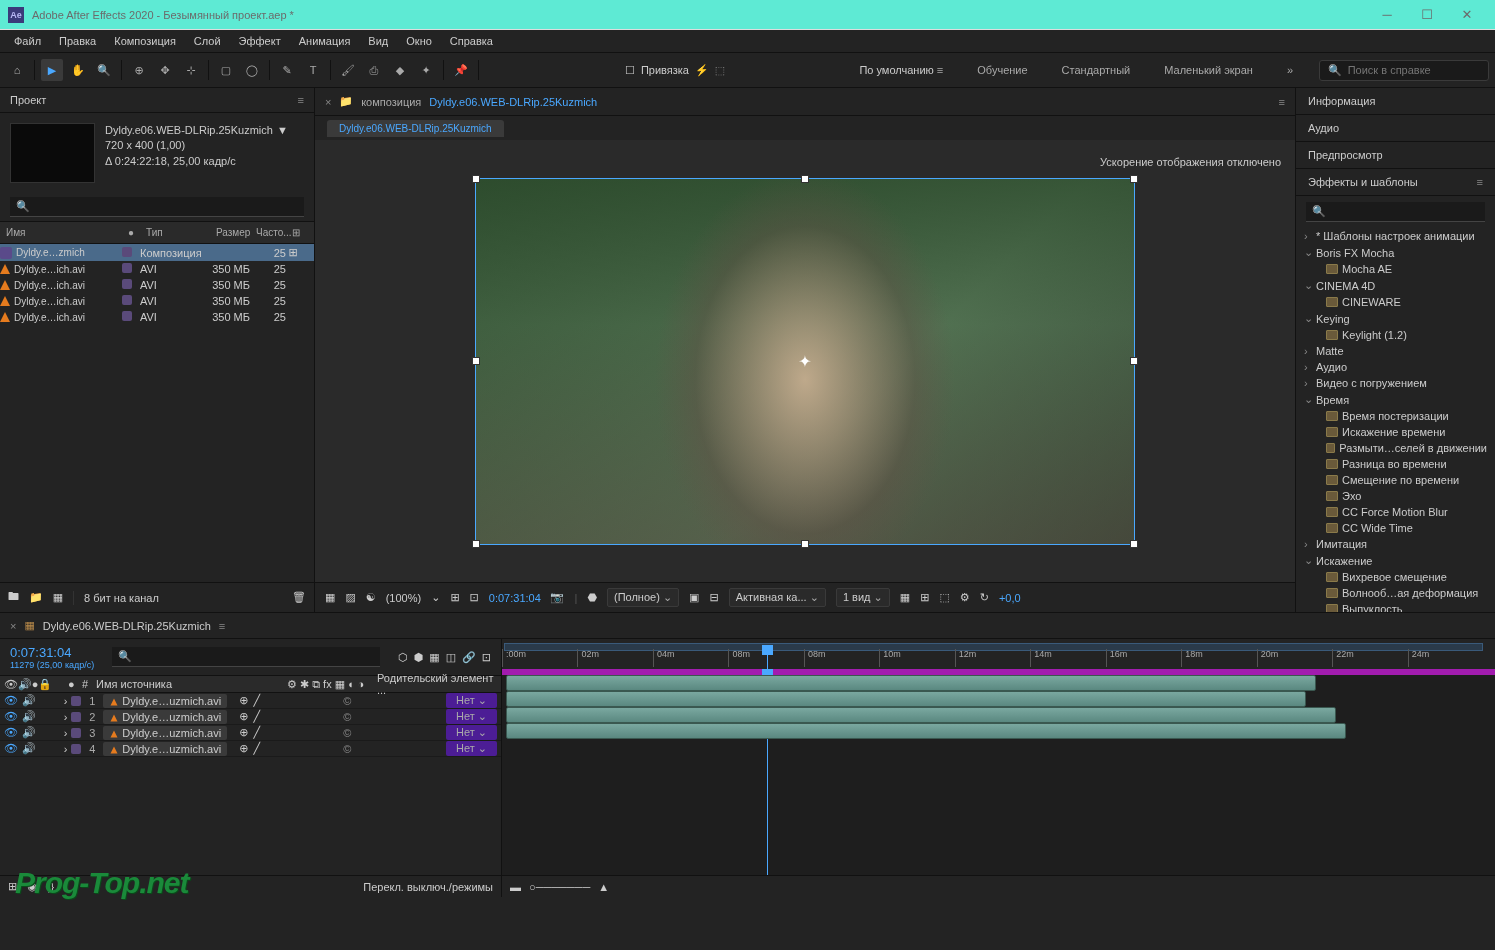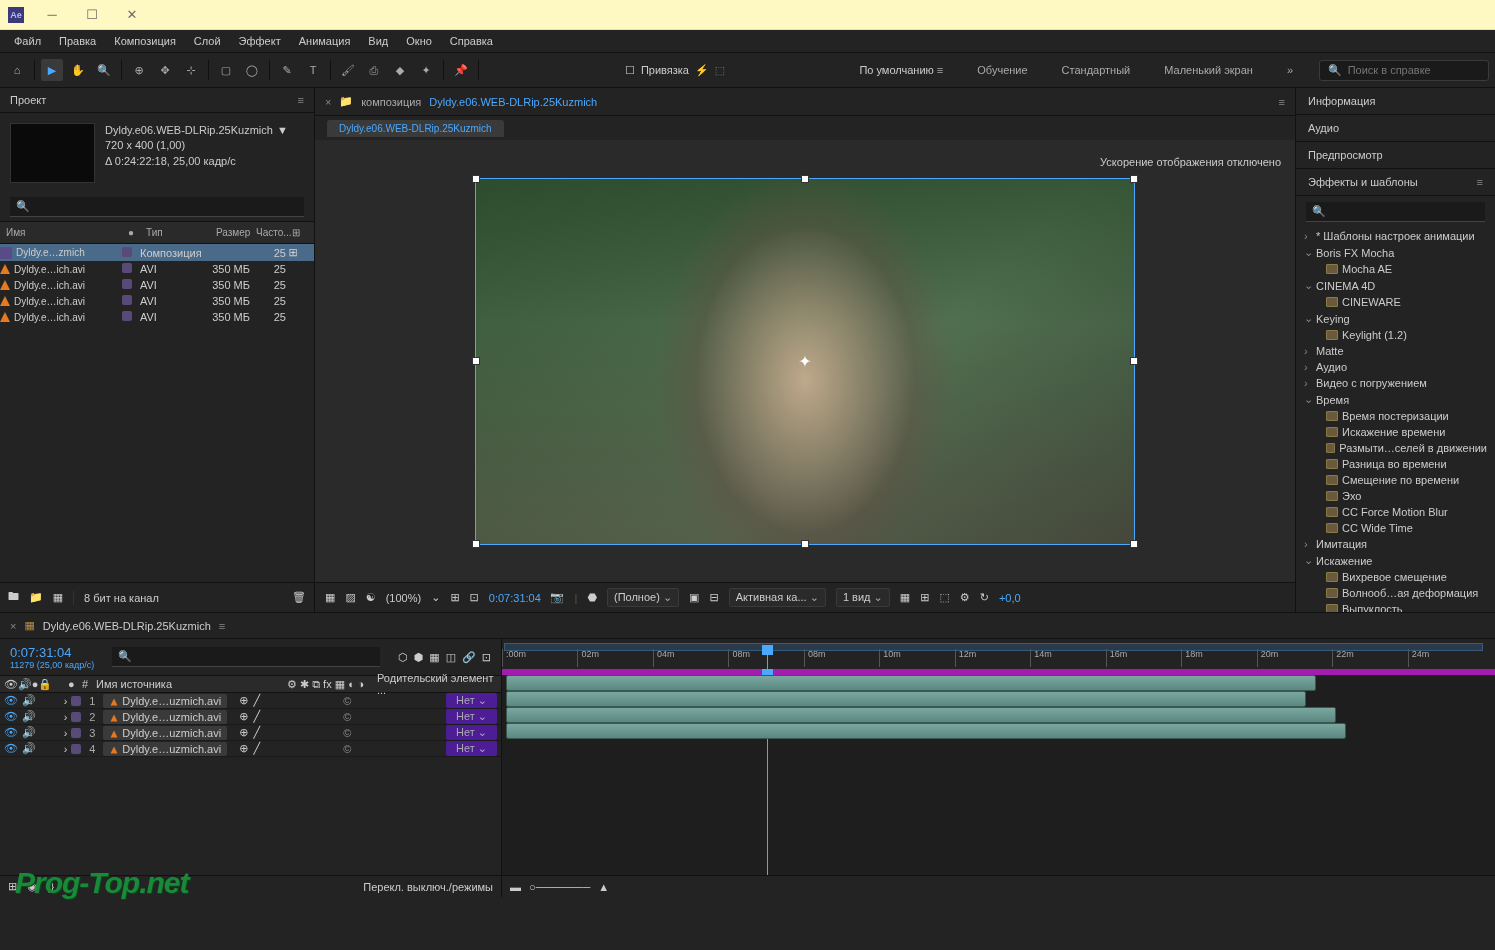--- a/index.html
+++ b/index.html
@@ -1,17 +1,17 @@
 <!DOCTYPE html>
 <html><head>
 <meta charset="utf-8">
 <style>
 *{box-sizing:border-box;margin:0;padding:0;font-family:"Segoe UI",Tahoma,sans-serif;font-size:11px;color:#ccc;user-select:none}
 body{background:#232323;width:1495px;height:950px;overflow:hidden;position:relative}
-.titlebar{height:30px;background:#fef9c3;display:flex;align-items:center;padding:0 8px;border-bottom:1px solid #ddd}
+.titlebar{height:30px;background:#5eead4;display:flex;align-items:center;padding:0 8px;border-bottom:1px solid #ddd}
 .titlebar .logo{width:16px;height:16px;background:#3a3a7a;color:#b8b8f5;display:flex;align-items:center;justify-content:center;font-weight:bold;font-size:9px;margin-right:8px}
 .titlebar .title{color:#6b6b6b;flex:1}
 .titlebar .winbtn{width:40px;height:28px;display:flex;align-items:center;justify-content:center;color:#6b6b6b;font-size:13px}
 .menubar{height:22px;background:#232323;display:flex;align-items:center;padding:0 6px;gap:2px}
 .menubar .mitem{padding:2px 8px;color:#ccc;cursor:pointer}
 .toolbar{height:36px;background:#232323;border-top:1px solid #111;border-bottom:1px solid #111;display:flex;align-items:center;padding:0 6px;gap:4px}
 .tbtn{width:22px;height:22px;display:flex;align-items:center;justify-content:center;color:#aaa;border-radius:2px}
 .tbtn.active{background:#3a3a3a;color:#4aa8ff}
 .tsep{width:1px;height:20px;background:#111;margin:0 2px}
 .toolbar .right{margin-left:auto;display:flex;align-items:center;gap:18px}
@@ -105,20 +105,21 @@
 .playhead::before{content:"";position:absolute;top:-6px;left:-5px;width:11px;height:10px;background:#4aa8ff}
 .tl-tracks{flex:1;position:relative;background:#1e1e1e}
 .track{height:16px;position:absolute;left:4px;background:linear-gradient(#7aa8a0,#5a8880);border:1px solid #3a5850;border-radius:2px}
 .watermark{position:absolute;bottom:50px;left:15px;color:#1a8a3a;font-size:30px;font-weight:bold;font-style:italic;text-shadow:1px 1px 0 #0a4a1a;letter-spacing:-1px;pointer-events:none}
 </style>
 </head>
 <body>
 
 <div class="titlebar">
   <div class="logo">Ae</div>
+  <div class="title">Adobe After Effects 2020 - Безымянный проект.aep *</div>
   <div class="winbtn">─</div>
   <div class="winbtn">☐</div>
   <div class="winbtn">✕</div>
 </div>
 
 <div class="menubar" id="menubar">
     <span class="mitem">Файл</span>
     <span class="mitem">Правка</span>
     <span class="mitem">Композиция</span>
     <span class="mitem">Слой</span>

